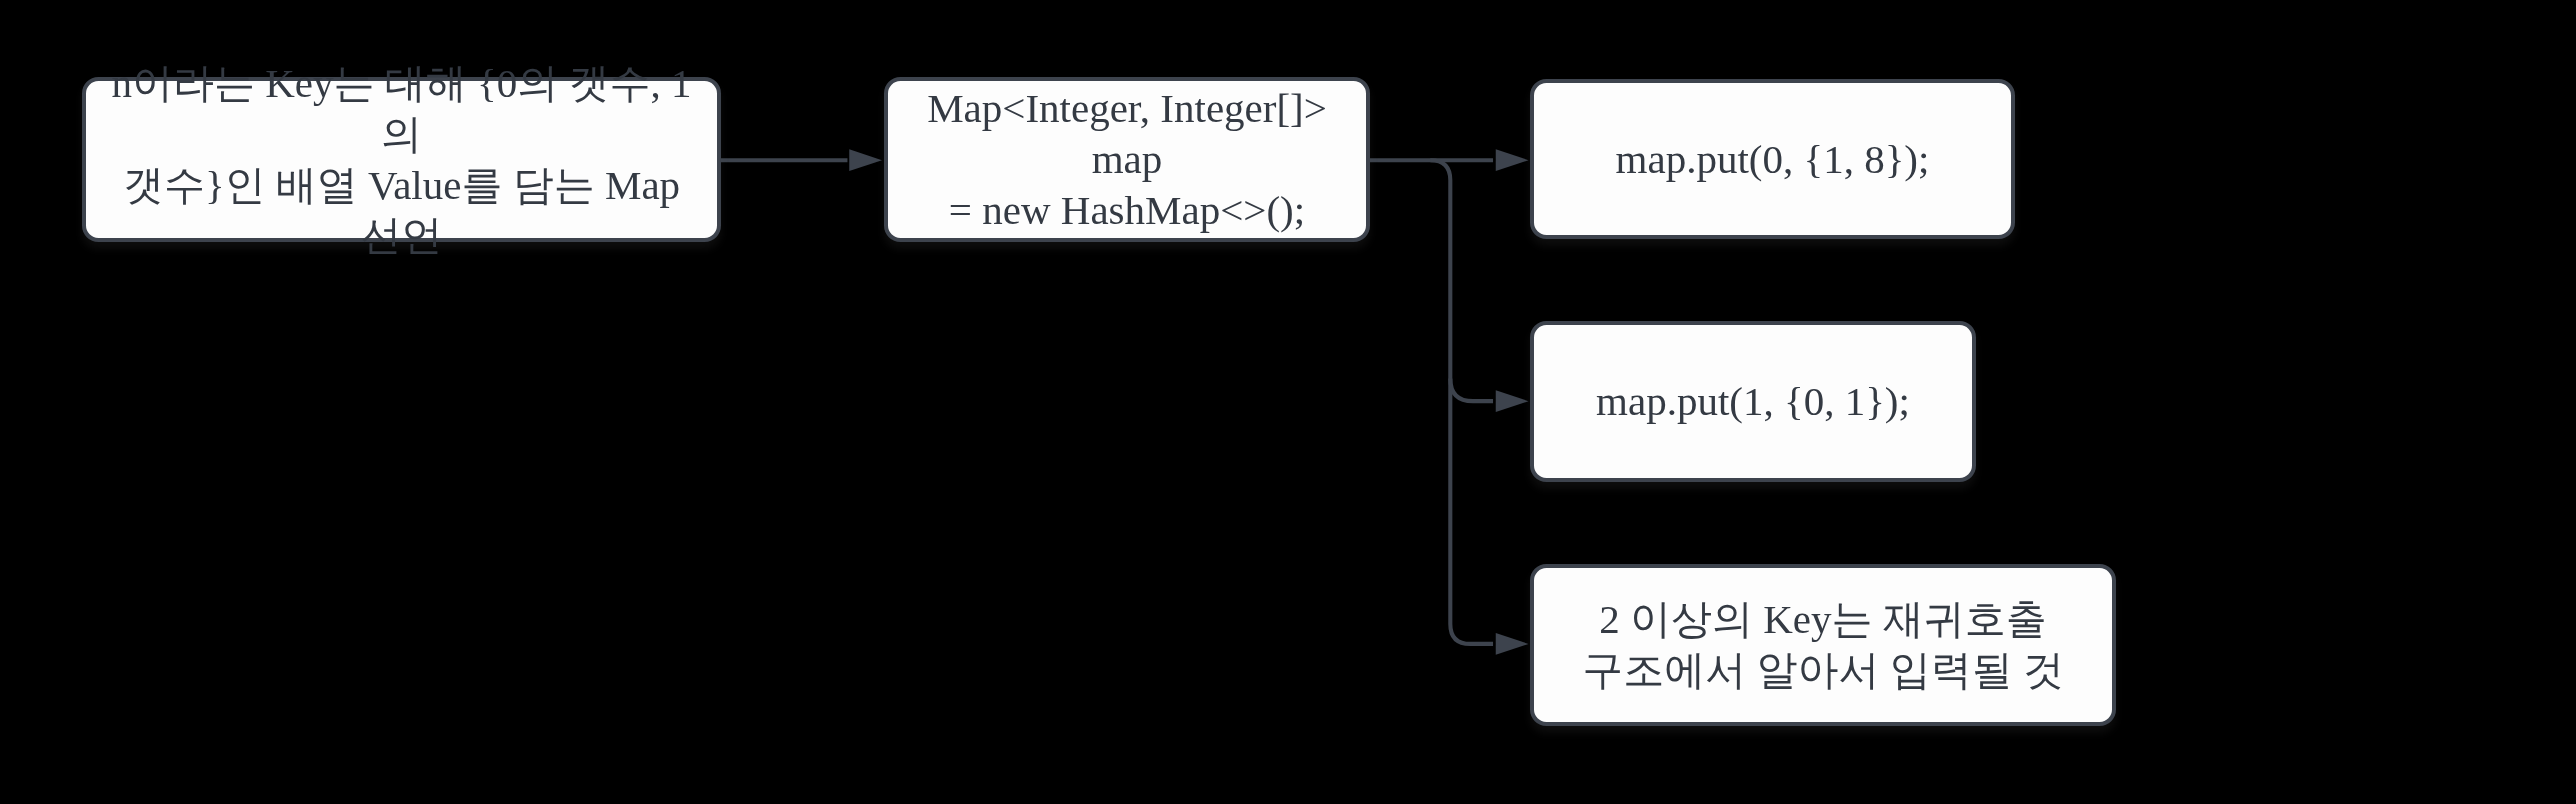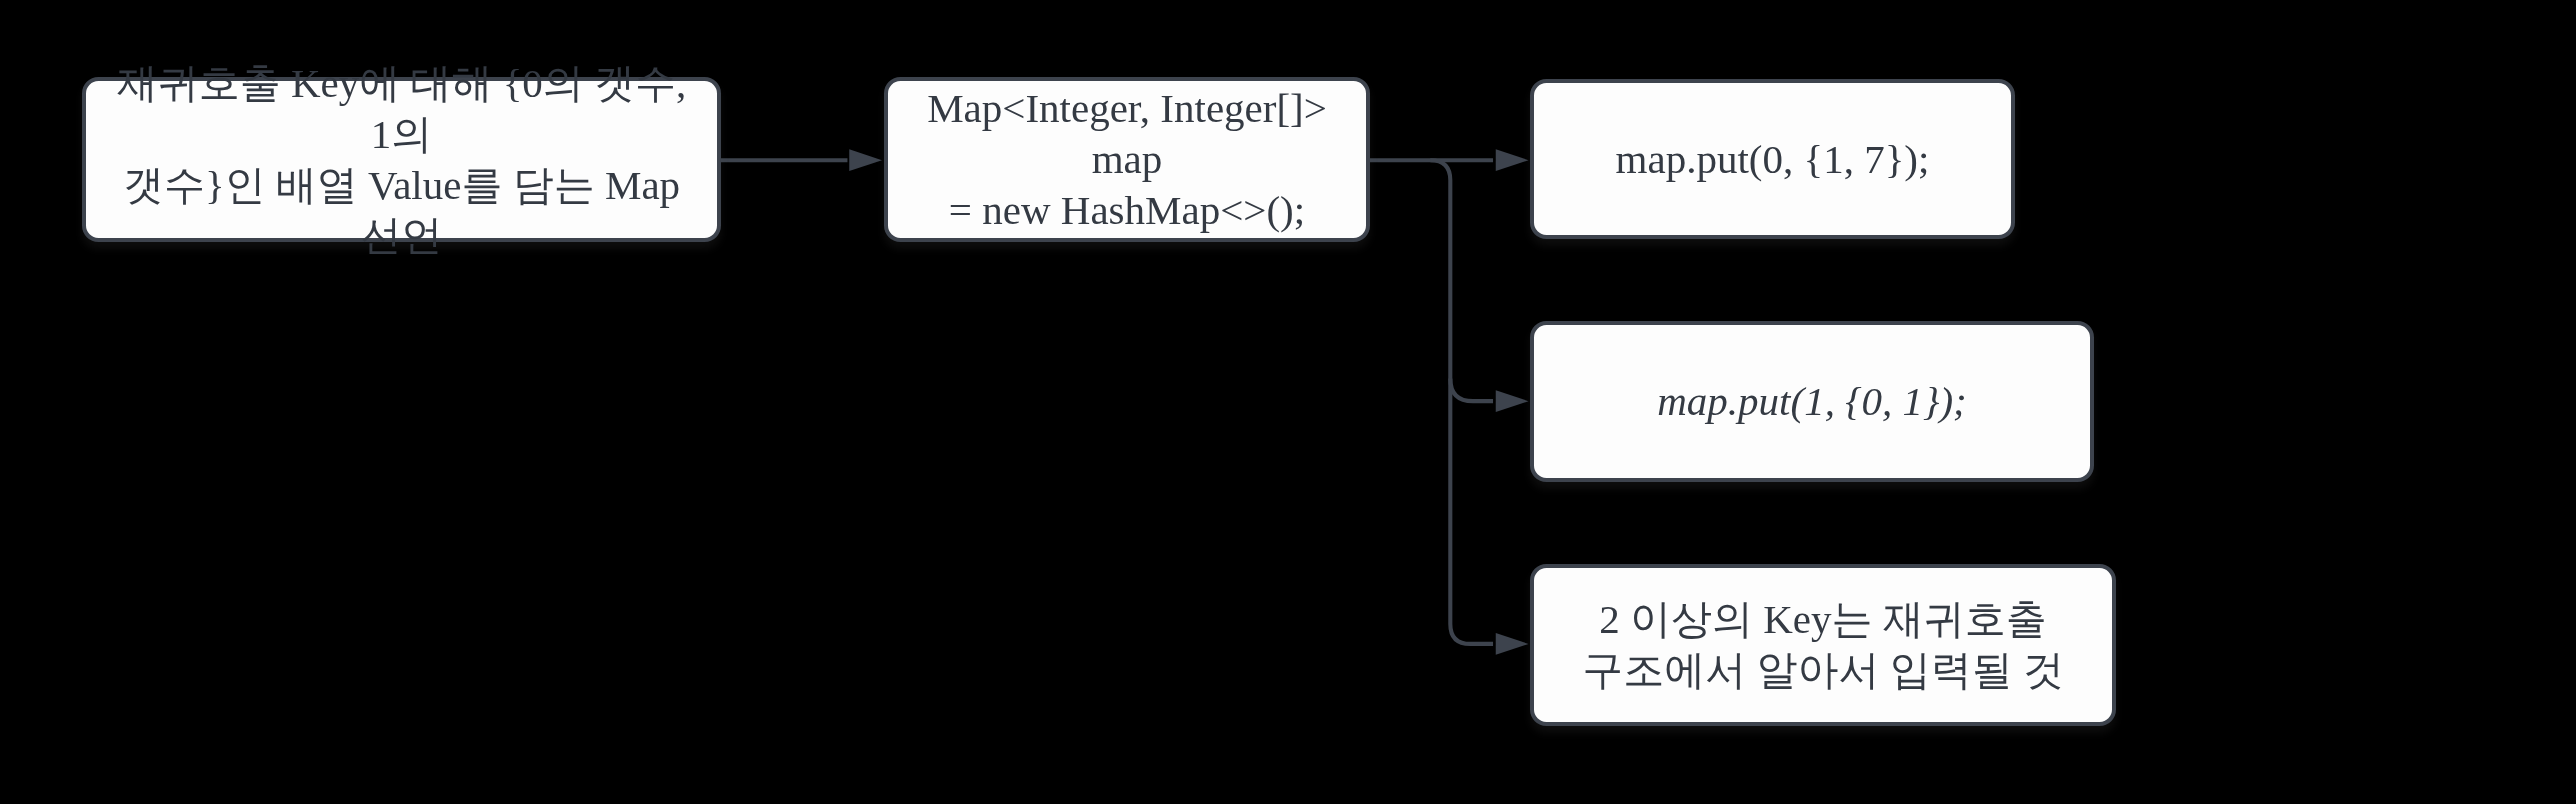--- a/index.html
+++ b/index.html
@@ -48,21 +48,21 @@
     font-size: 41px;
     line-height: 1.24;
     color: #343a43;
     white-space: pre-line;
     padding: 0 22px;
     box-shadow: 0 6.4px 8.2px rgba(128,128,128,0.10);
   }
   #node-declare-map { left: 82px;   top: 77px;  width: 639px; height: 165px; }
   #node-map-init    { left: 884px;  top: 77px;  width: 486px; height: 165px; }
   #node-put-0       { left: 1530px; top: 79px;  width: 485px; height: 160px; }
-  #node-put-1       { left: 1530px; top: 321px; width: 564px; height: 161px; font-style: italic; }
+  #node-put-1       { left: 1530px; top: 321px; width: 446px; height: 161px; }
   #node-recursive   { left: 1530px; top: 564px; width: 586px; height: 162px; }
 </style>
 </head>
 <body>
 
 <div class="canvas">
 
   <svg class="connector-layer" viewBox="0 0 2833 885" xmlns="http://www.w3.org/2000/svg">
 
     <g>
@@ -80,31 +80,31 @@
       <polygon points="1645,696 1681,708 1645,720"></polygon>
     </g>
 
     <g>
       <path d="M1595 416 Q1595 441 1620 441 H1642"></path>
       <polygon points="1645,429 1681,441 1645,453"></polygon>
     </g>
   </svg>
 
   <div class="node" id="node-declare-map">
-    <span>재귀호출 Key에 대해 {0의 갯수, 1의
+    <span>n이라는 Key는 대해 {0의 갯수, 1의
 갯수}인 배열 Value를 담는 Map 선언</span>
   </div>
 
   <div class="node" id="node-map-init">
     <span>Map&lt;Integer, Integer[]&gt; map
 = new HashMap&lt;&gt;();</span>
   </div>
 
   <div class="node" id="node-put-0">
-    <span>map.put(0, {1, 7});</span>
+    <span>map.put(0, {1, 8});</span>
   </div>
 
   <div class="node" id="node-put-1">
     <span>map.put(1, {0, 1});</span>
   </div>
 
   <div class="node" id="node-recursive">
     <span>2 이상의 Key는 재귀호출
 구조에서 알아서 입력될 것</span>
   </div>

